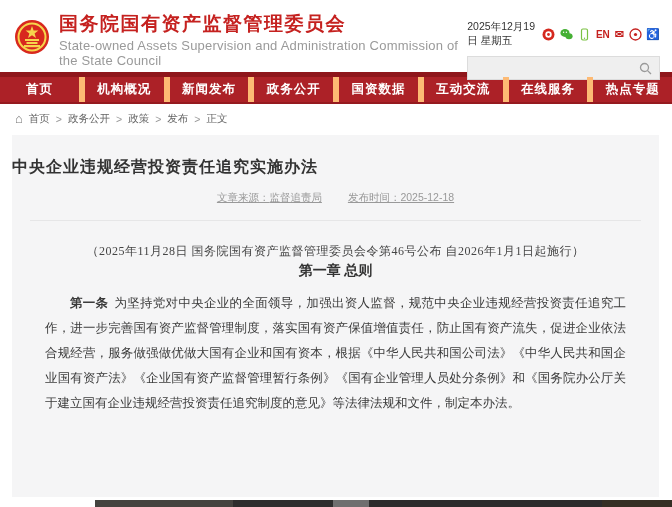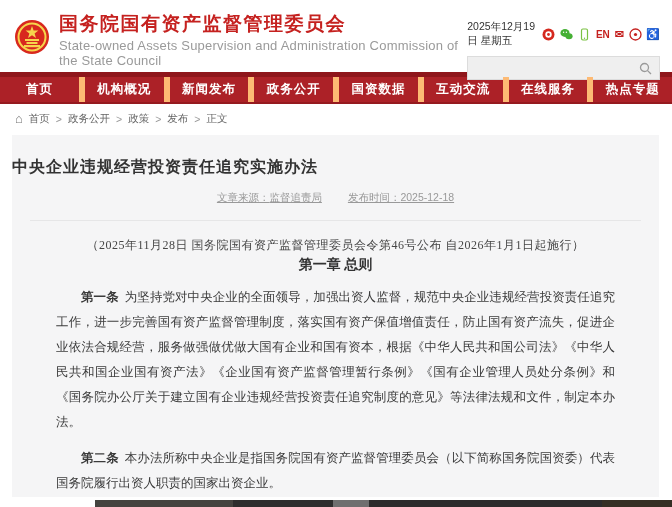--- a/index.html
+++ b/index.html
@@ -32,23 +32,23 @@
   .crumb { cursor:pointer; }
   .crumb-sep { color:#999; }
   .home-glyph { font-size:13px; color:#777; line-height:10px; }
 
   
   .panel { margin:1px 13px 0 12px; height:362px; background:#f5f5f6; overflow:hidden; }
   .article-title { padding-top:22px; font-size:16px; font-weight:bold; color:#333; letter-spacing:1px; }
   .article-meta { text-align:center; margin-top:13px; font-size:10.5px; color:#999;text-decoration:underline; }
   .article-meta .meta-gap { display:inline-block; width:26px; }
   .divider { height:1px; background:#e6e6e7; margin:15px 18px 0; }
-  .decree { text-align:center; margin-top:16px; font-family:"Liberation Serif", serif; font-size:12px; color:#454545; letter-spacing:.5px; }
+  .decree { text-align:center; margin-top:22px; font-family:"Liberation Serif", serif; font-size:12px; color:#454545; letter-spacing:.5px; }
   .chapter { text-align:center; margin-top:2px; font-family:"Liberation Serif", serif; font-weight:bold; font-size:14px; color:#333; }
-  .para { margin:11px 44px 0; text-indent:2em; text-align:justify; font-family:"Liberation Serif", serif; font-size:12.5px; line-height:25px; color:#3b3b3b; }
+  .para { margin:11px 33px 0; text-indent:2em; text-align:justify; font-family:"Liberation Serif", serif; font-size:12.5px; line-height:25px; color:#3b3b3b; }
   .para .lead { font-weight:bold; margin-right:6px; }
 
   
   .bottom-strip { position:absolute; left:0; right:0; bottom:0; height:7px; display:flex; }
   .bottom-strip .seg { height:100%; }
 </style>
 </head>
 <body>
 
 <div class="top-header">
@@ -143,21 +143,20 @@
   <div class="article-title">中央企业违规经营投资责任追究实施办法</div>
   <div class="article-meta">
     <span>文章来源：</span><span>监督追责局</span><span class="meta-gap"></span><span>发布时间：</span><span>2025-12-18</span>
   </div>
   <div class="divider"></div>
 
   <div class="decree">（2025年11月28日 国务院国有资产监督管理委员会令第46号公布 自2026年1月1日起施行）</div>
   <div class="chapter">第一章 总则</div>
 
   <p class="para"><span class="lead">第一条</span><span>为坚持党对中央企业的全面领导，加强出资人监督，规范中央企业违规经营投资责任追究工作，进一步完善国有资产监督管理制度，落实国有资产保值增值责任，防止国有资产流失，促进企业依法合规经营，服务做强做优做大国有企业和国有资本，根据《中华人民共和国公司法》《中华人民共和国企业国有资产法》《企业国有资产监督管理暂行条例》《国有企业管理人员处分条例》和《国务院办公厅关于建立国有企业违规经营投资责任追究制度的意见》等法律法规和文件，制定本办法。</span></p>
-  <p class="para"><span class="lead">第二条</span><span>本办法所称中央企业是指国务院国有资产监督管理委员会（以下简称国务院国资委）代表国务院履行出资人职责的国家出资企业。</span></p>
 
 </div>
 
 <div class="bottom-strip">
   <div class="seg" style="width:95px; background:#ffffff;"></div>
   <div class="seg" style="width:138px; background:#44433f;"></div>
   <div class="seg" style="width:100px; background:#2d2d2d;"></div>
   <div class="seg" style="width:36px; background:#6f6f6f;"></div>
   <div class="seg" style="flex:1; background:#2c2c2c;"></div>
   <div class="seg" style="width:70px; background:#352f24;"></div>

